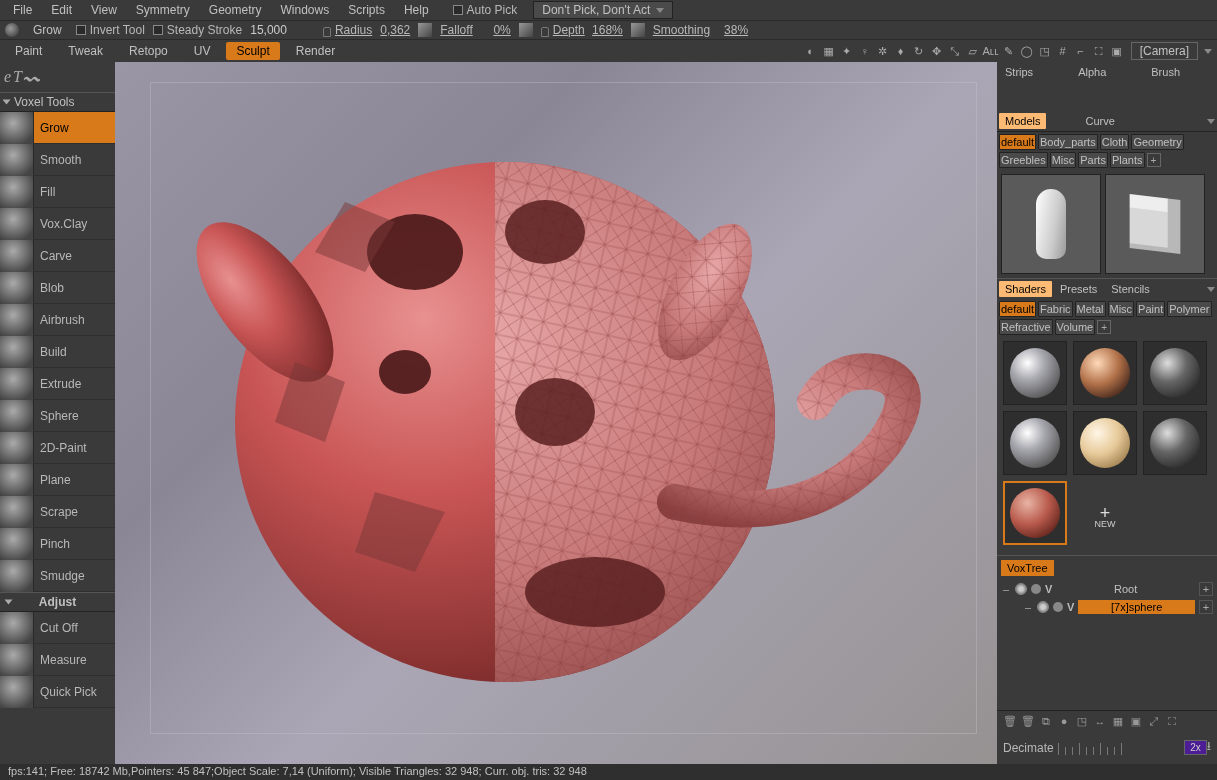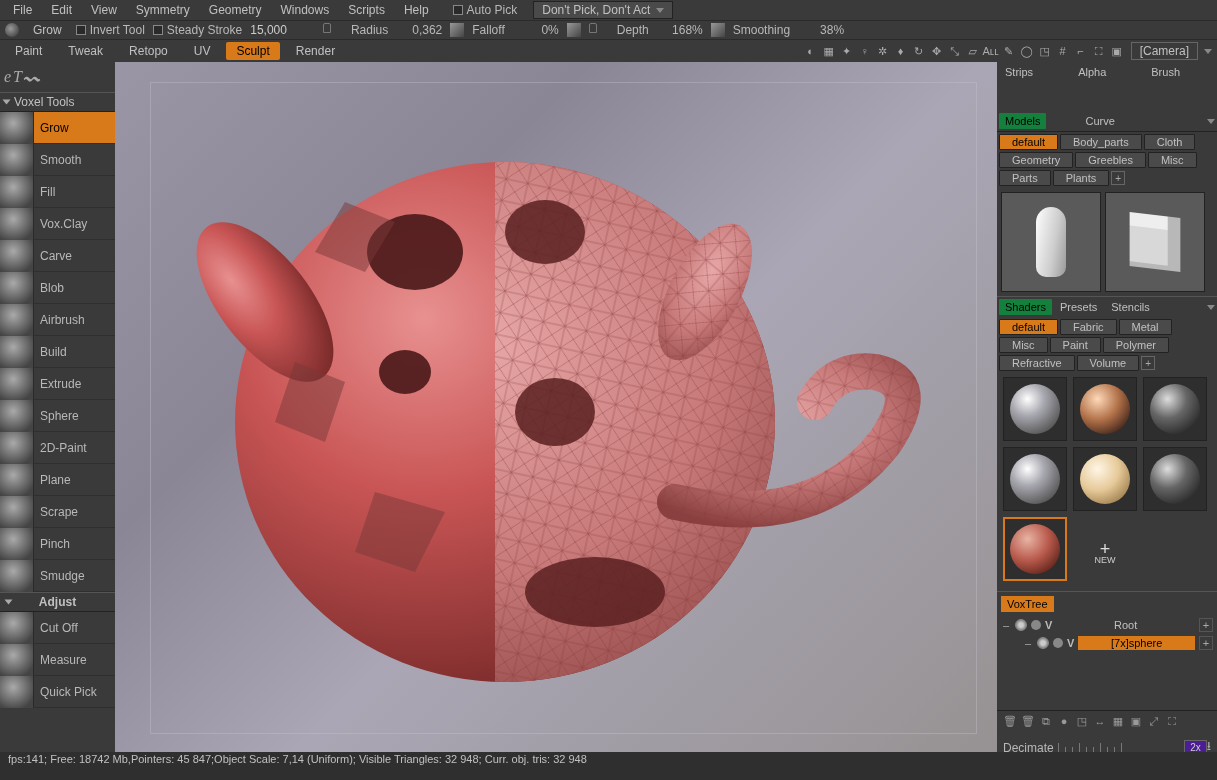--- a/index.html
+++ b/index.html
@@ -9,21 +9,21 @@
 .menubar .sep { flex: 0 0 10px; }
 .menubar .check { display: inline-flex; align-items: center; gap: 4px; }
 .menubar .check .box { width: 10px; height: 10px; border: 1px solid #888; background: #2a2a2a; }
 .menubar .dropdown { background: #4a4a4a; border: 1px solid #222; padding: 1px 8px; color: #c0c0c0; display: inline-flex; align-items: center; gap: 6px; }
 .triangle-down { width: 0; height: 0; border-left: 4px solid transparent; border-right: 4px solid transparent; border-top: 5px solid #888; }
 
 .toolbar2 { height: 20px; background: #3a3a3a; display: flex; align-items: center; padding: 0 5px; gap: 8px; border-top: 1px solid #2a2a2a; border-bottom: 1px solid #2a2a2a; }
 .toolbar2 .tool-btn { padding: 1px 6px; color: #c0c0c0; }
 .toolbar2 .check { display: inline-flex; align-items: center; gap: 4px; }
 .toolbar2 .check .box { width: 10px; height: 10px; border: 1px solid #888; background: #2a2a2a; }
-.toolbar2 .param { display: inline-flex; align-items: flex-start; gap: 20px; }
+.toolbar2 .param { display: inline-flex; align-items: flex-end; gap: 4px; text-decoration: underline; }
 .toolbar2 .param .lock { width: 8px; height: 10px; border: 1px solid #777; border-radius: 2px 2px 0 0; }
 .toolbar2 .param .val { min-width: 34px; text-align: right; }
 .toolbar2 .sicon { width:14px;height:14px; border-radius:50%; background:radial-gradient(circle at 40% 40%, #999, #444 80%); }
 
 .workspace-tabs { height: 22px; background: #3a3a3a; display:flex; align-items:center; padding: 0 5px; gap: 6px; }
 .workspace-tabs .tab { padding: 2px 10px; color:#c0c0c0; }
 .workspace-tabs .tab.active { background: #d97a1a; color:#000; border-radius:2px; }
 .workspace-tabs .spacer { flex:1; }
 .workspace-tabs .iconrow { display:flex; gap:2px; }
 .workspace-tabs .ic { width:16px; height:16px; color:#aaa; display:flex; align-items:center; justify-content:center; font-size:11px; }
@@ -40,24 +40,24 @@
 .tool-row { display:flex; align-items:center; height:32px; border-bottom:1px solid #2f2f2f; cursor:pointer; }
 .tool-row.active { background:#d97a1a; color:#000; }
 .tool-row .icon { width:34px; height:32px; background: radial-gradient(circle at 40% 35%, #aaa, #444 80%); border-right:1px solid #2a2a2a; flex-shrink:0; }
 .tool-row .label { padding-left:6px; }
 
 .viewport { flex:1; position:relative; background: linear-gradient(135deg, #9a96a5 0%, #8a8695 30%, #aaa6b5 55%, #969292 100%); overflow:hidden; }
 .viewport .frame { position:absolute; left:35px; top:20px; right:20px; bottom:30px; border:1px solid rgba(200,200,210,0.35); }
 
 .right-panel { width: 220px; background:#3a3a3a; display:flex; flex-direction:column; overflow:hidden; }
 .tag-row { display:flex; flex-wrap:wrap; gap:2px; padding:2px; align-items:center; }
-.tag { background:#4a4a4a; color:#c0c0c0; padding:1px 12px; border:1px solid #222; border-radius:1px; cursor:pointer; font-size:11px; }
+.tag { background:#4a4a4a; color:#c0c0c0; padding:1px 1px; border:1px solid #222; border-radius:1px; cursor:pointer; font-size:11px; }
 .tag.active { background:#d97a1a; color:#000; }
 .tag.header-tab { background:#3a3a3a; border:none; padding:2px 6px; }
-.tag.header-tab.active { background:#15803d; color:#000; }
+.tag.header-tab.active { background:#fdba74; color:#000; }
 .plus-box { width:14px; height:14px; border:1px solid #666; display:flex;align-items:center;justify-content:center;font-size:10px;color:#aaa; }
 .thumb-row { display:flex; gap:4px; padding:4px; }
 .thumb { width:100px; height:100px; background:#5a5a5a; border:1px solid #222; display:flex; align-items:center; justify-content:center; }
 .thumb .capsule { width:30px; height:70px; background:linear-gradient(100deg,#fff,#ccc 60%,#999); border-radius:15px 15px 10px 10px; }
 .thumb .cube { width:56px; height:56px; background:#d8d8d8; transform: rotateX(15deg) rotateY(25deg); box-shadow: inset -14px -5px 0 #b8b8b8, inset 0 14px 0 #eee; }
 
 .shader-grid { display:grid; grid-template-columns: repeat(3, 64px); gap:6px; padding:4px 6px; }
 .shader { width:64px; height:64px; border:1px solid #222; background:#2e2e2e; display:flex; align-items:center; justify-content:center; position:relative; }
 .shader .ball { width:50px; height:50px; border-radius:50%; }
 .b-steel { background: radial-gradient(circle at 35% 30%, #fff, #a8a8b0 35%, #555 80%); }
@@ -84,21 +84,21 @@
 .icon-strip { display:flex; gap:4px; padding:3px 6px; border-top:1px solid #222; }
 .icon-strip .ic { width:14px;height:14px; color:#999; font-size:11px; display:flex;align-items:center;justify-content:center; }
 
 .proxy { padding:2px 6px 6px 6px; }
 .proxy .row { display:flex; align-items:center; margin-top:4px; }
 .proxy .ticks { flex:1; height:14px; display:flex; align-items:flex-end; gap:6px; padding:0 4px; }
 .proxy .ticks .tk { width:1px; height:8px; background:#777; }
 .proxy .ticks .tk.big { height:12px; }
 .proxy .xbtn { border:1px solid #666; padding:1px 5px; background:#4c1d95; color:#ccc; font-size:10px; }
 
-.statusbar { position:absolute; bottom:0; left:0; right:0; height:28px; background:#2f2f2f; color:#c0c0c0; font-size:11px; padding:1px 8px; white-space:nowrap; overflow:hidden; }
+.statusbar { position:absolute; bottom:0; left:0; right:0; height:16px; background:#2f2f2f; color:#c0c0c0; font-size:11px; padding:1px 8px; white-space:nowrap; overflow:hidden; }
 
 svg.sculpt { position:absolute; left:0; top:0; }
 </style>
 </head>
 <body>
 
 <div class="menubar">
   <span class="menu-item">File</span>
   <span class="menu-item">Edit</span>
   <span class="menu-item">View</span>

